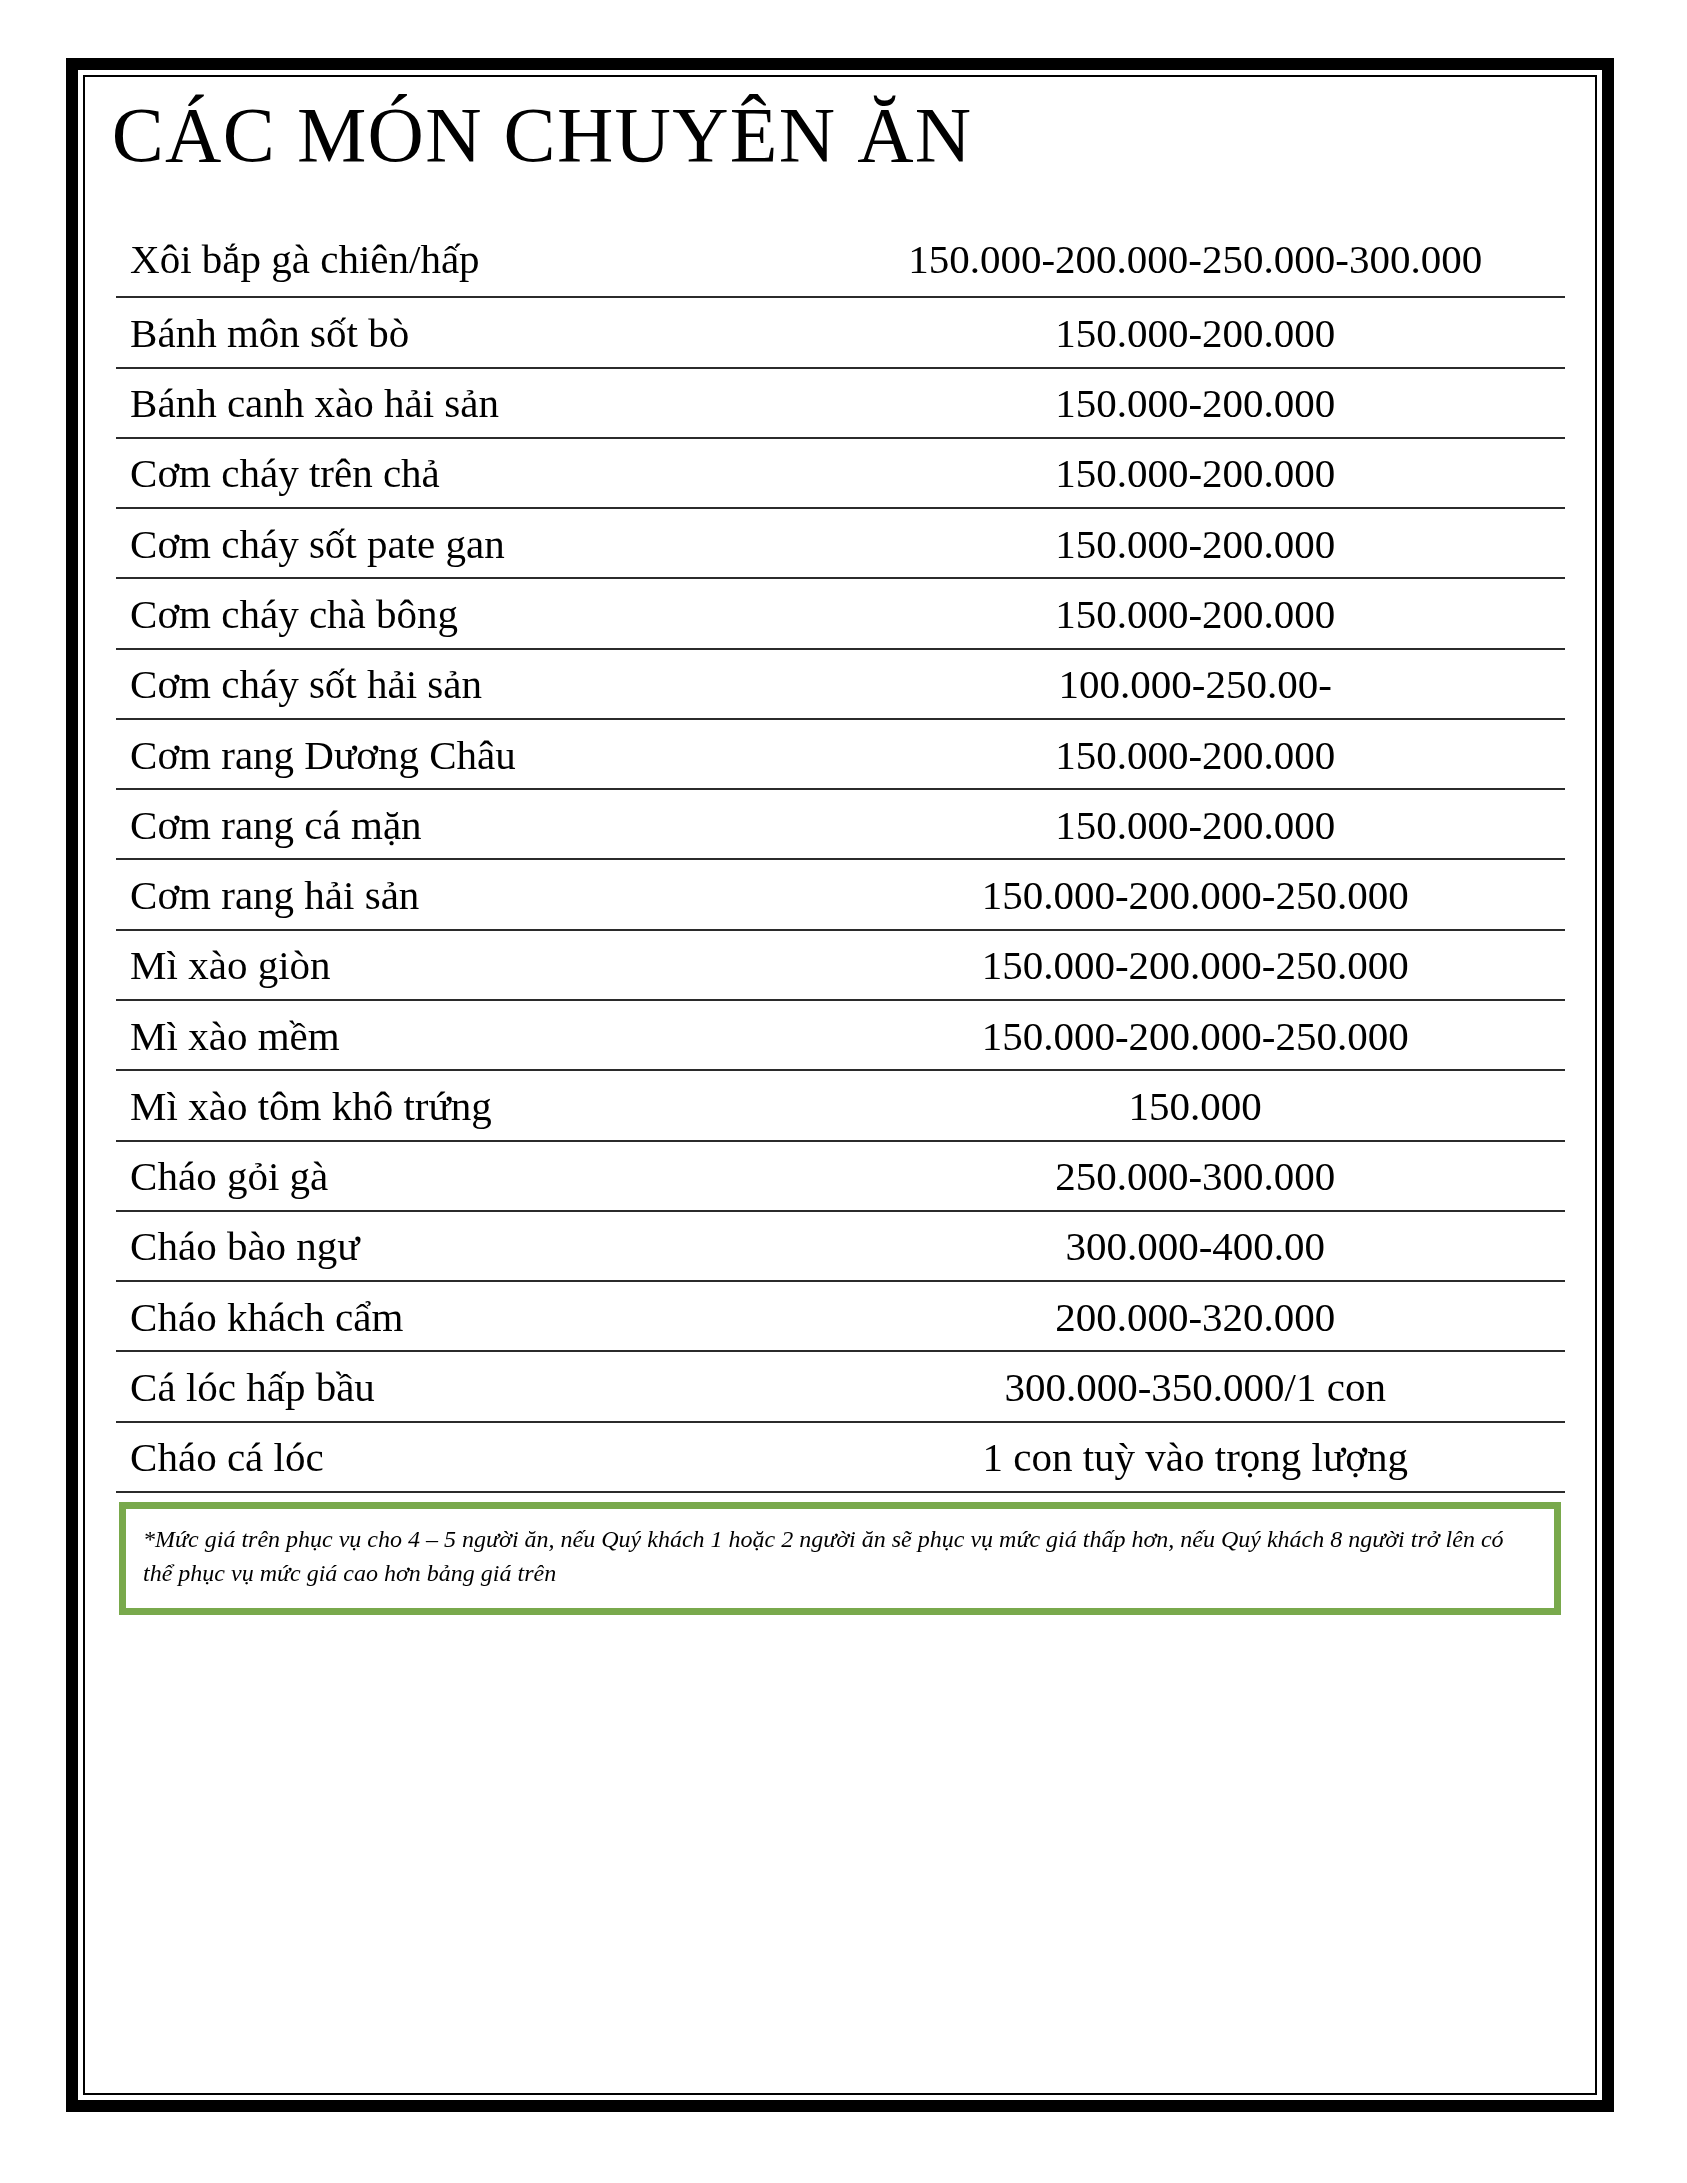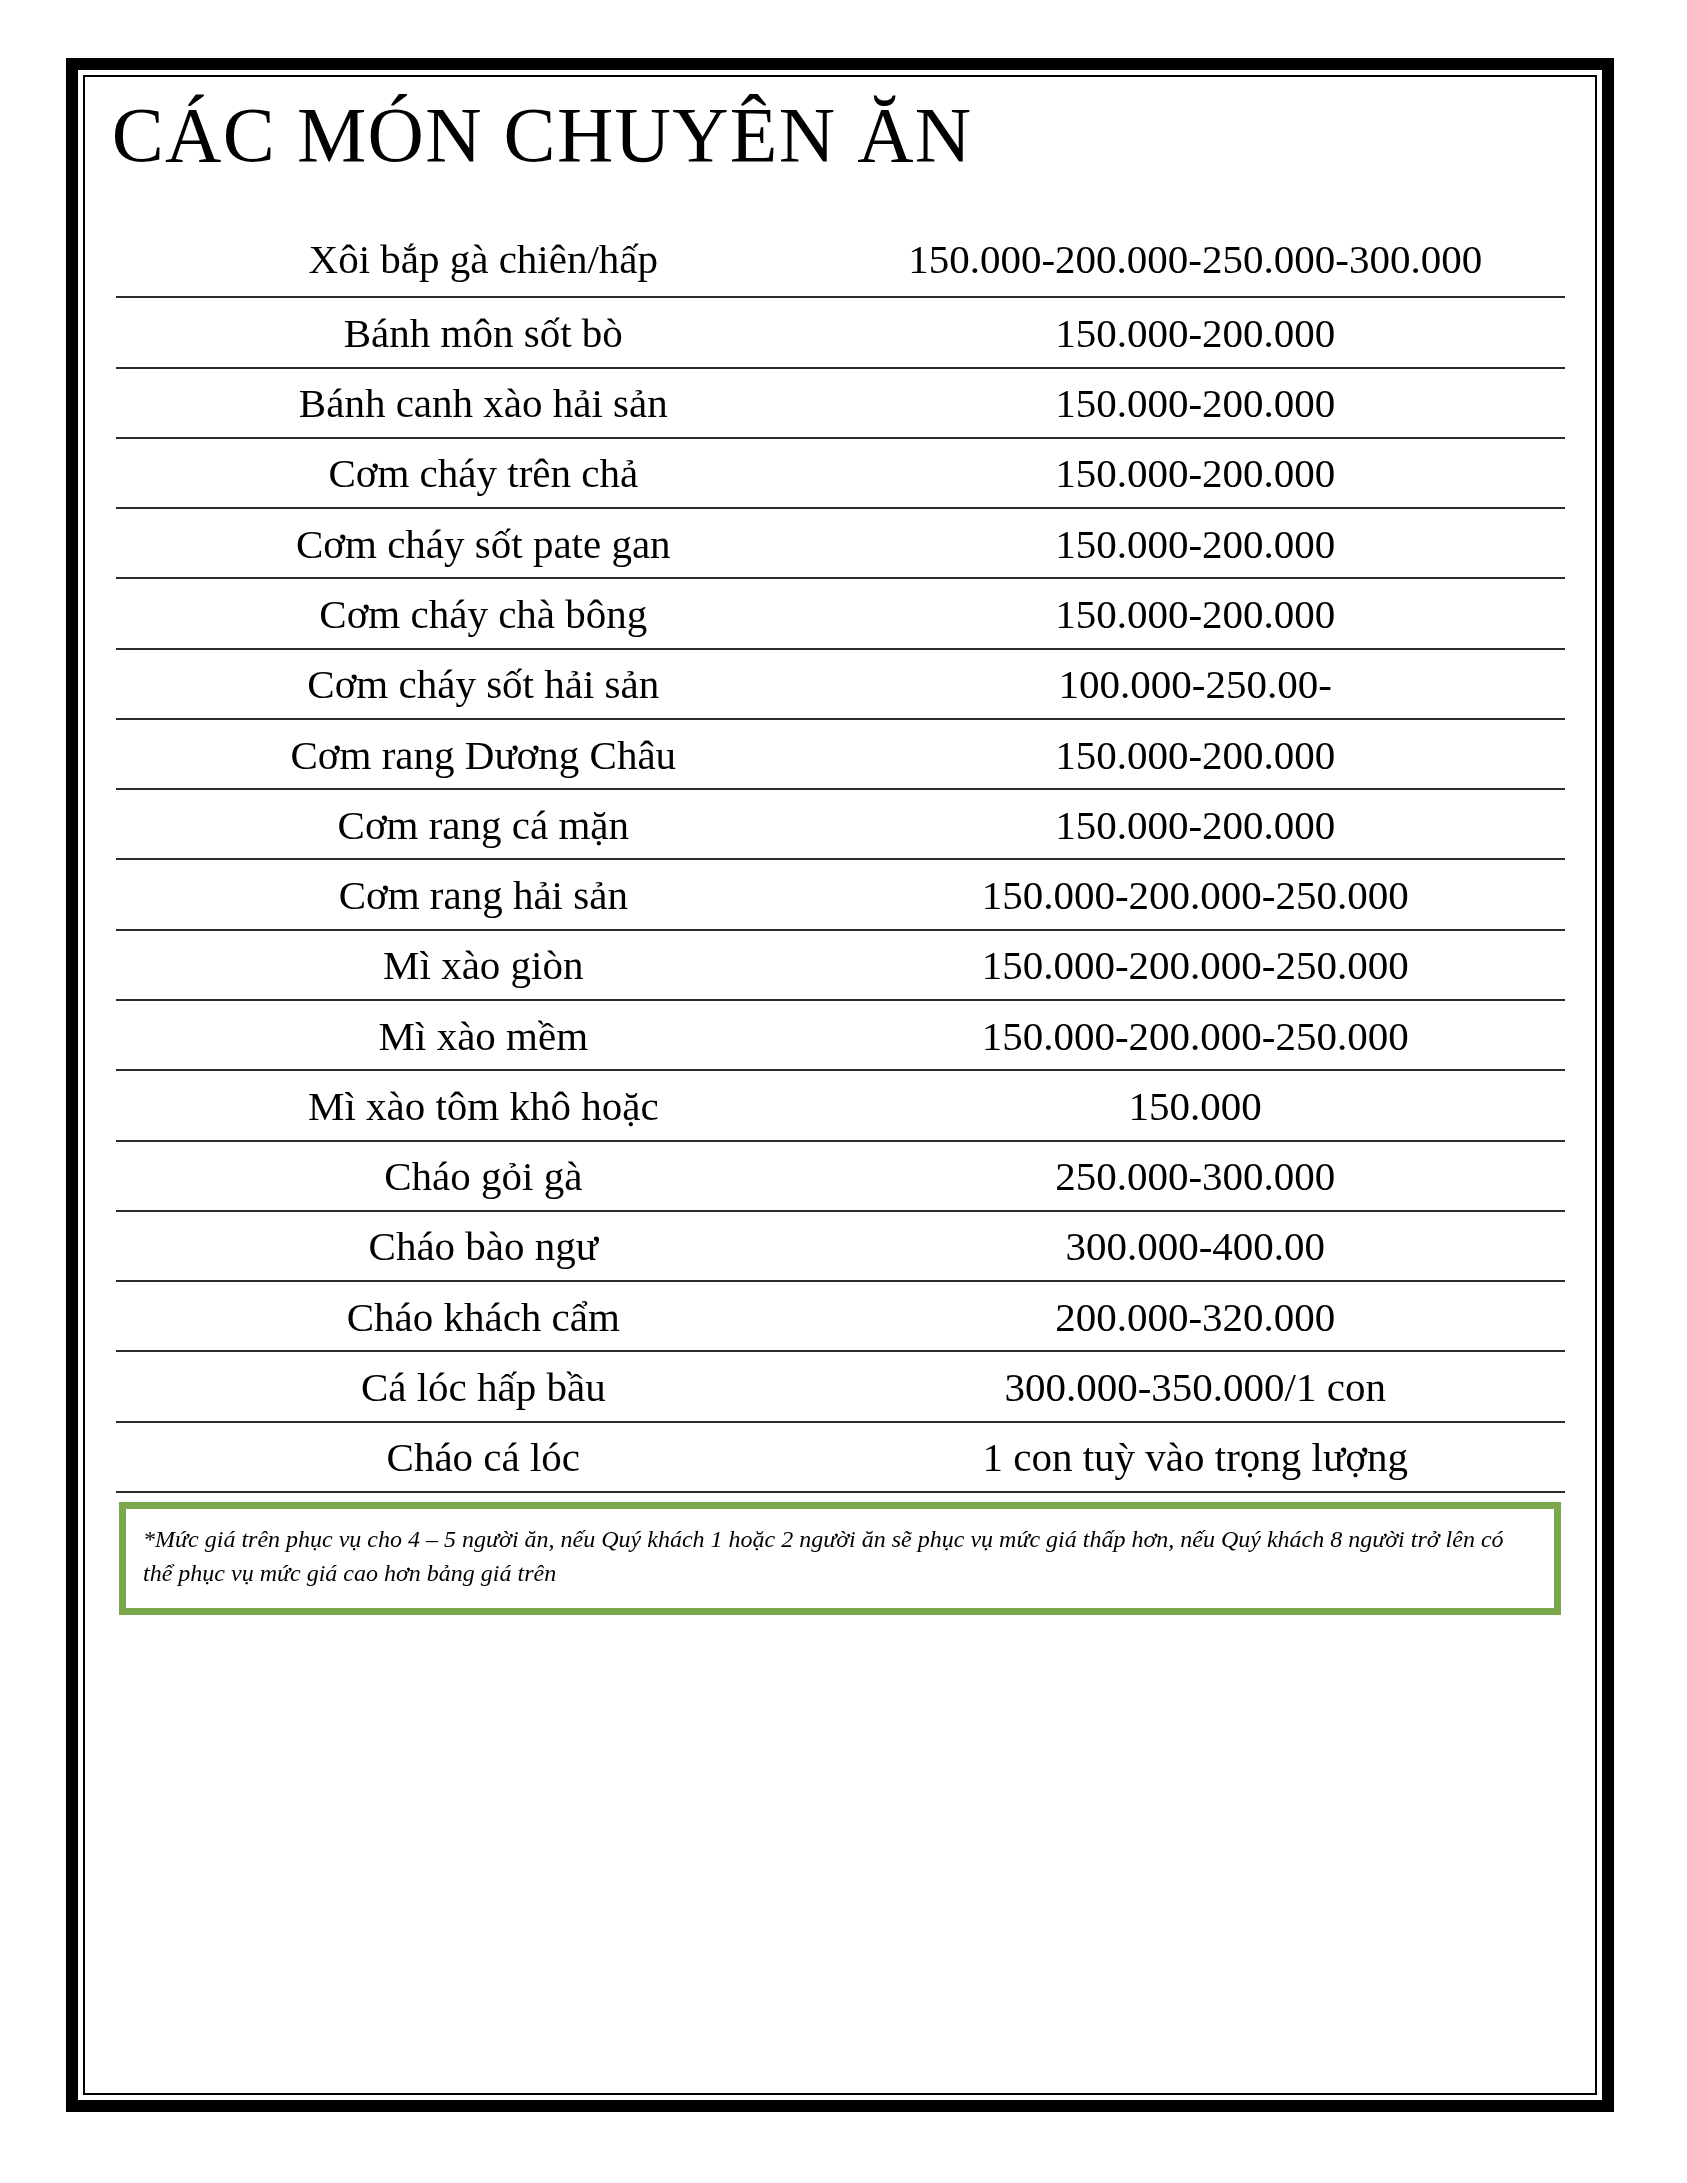--- a/index.html
+++ b/index.html
@@ -69,21 +69,21 @@
   }
   .menu-table td {
     padding: 0;
     vertical-align: bottom;
     font-size: 41px;
     line-height: 1.18;
     font-weight: 400;
   }
   td.dish-name {
     width: 721px;
-    text-align: center;
+    text-align: left;
     padding: 10.6px 0 9.3px 14.6px;
   }
   td.dish-price {
     width: 728px;
     text-align: center;
     padding: 10.6px 10.6px 9.3px 0;
   }
   tr.row-tall td { padding-top: 17px; padding-bottom: 13.2px; }
 
   
@@ -168,21 +168,21 @@
             <td class="dish-name">Mì xào giòn</td>
             <td class="dish-price">150.000-200.000-250.000</td>
           </tr>
 
           <tr>
             <td class="dish-name">Mì xào mềm</td>
             <td class="dish-price">150.000-200.000-250.000</td>
           </tr>
 
           <tr>
-            <td class="dish-name">Mì xào tôm khô hoặc</td>
+            <td class="dish-name">Mì xào tôm khô trứng</td>
             <td class="dish-price">150.000</td>
           </tr>
 
           <tr>
             <td class="dish-name">Cháo gỏi gà</td>
             <td class="dish-price">250.000-300.000</td>
           </tr>
 
           <tr>
             <td class="dish-name">Cháo bào ngư</td>

